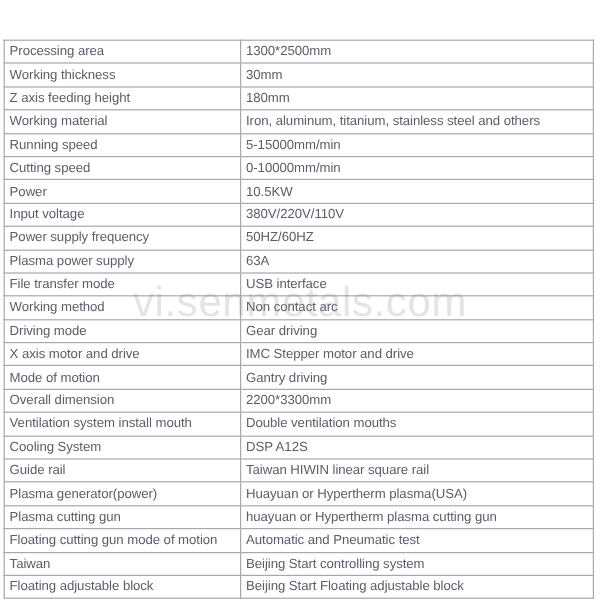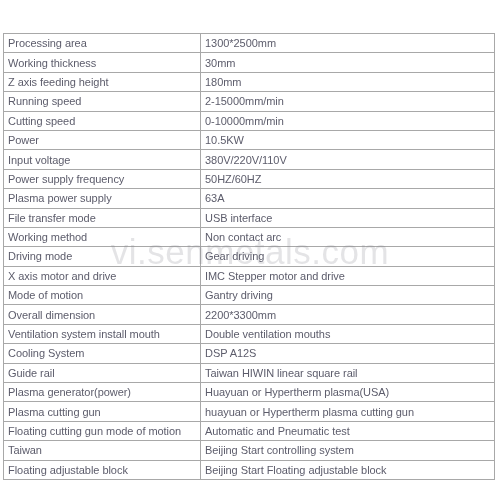--- a/index.html
+++ b/index.html
@@ -87,22 +87,26 @@
         </tr>
         <tr>
           <td class="label-cell">Working thickness</td>
           <td class="value-cell">30mm</td>
         </tr>
         <tr>
           <td class="label-cell">Z axis feeding height</td>
           <td class="value-cell">180mm</td>
         </tr>
         <tr>
+          <td class="label-cell">Working material</td>
+          <td class="value-cell">Iron, aluminum, titanium, stainless steel and others</td>
+        </tr>
+        <tr>
           <td class="label-cell">Running speed</td>
-          <td class="value-cell">2-15000mm/min</td>
+          <td class="value-cell">5-15000mm/min</td>
         </tr>
         <tr>
           <td class="label-cell">Cutting speed</td>
           <td class="value-cell">0-10000mm/min</td>
         </tr>
         <tr>
           <td class="label-cell">Power</td>
           <td class="value-cell">10.5KW</td>
         </tr>
         <tr>

